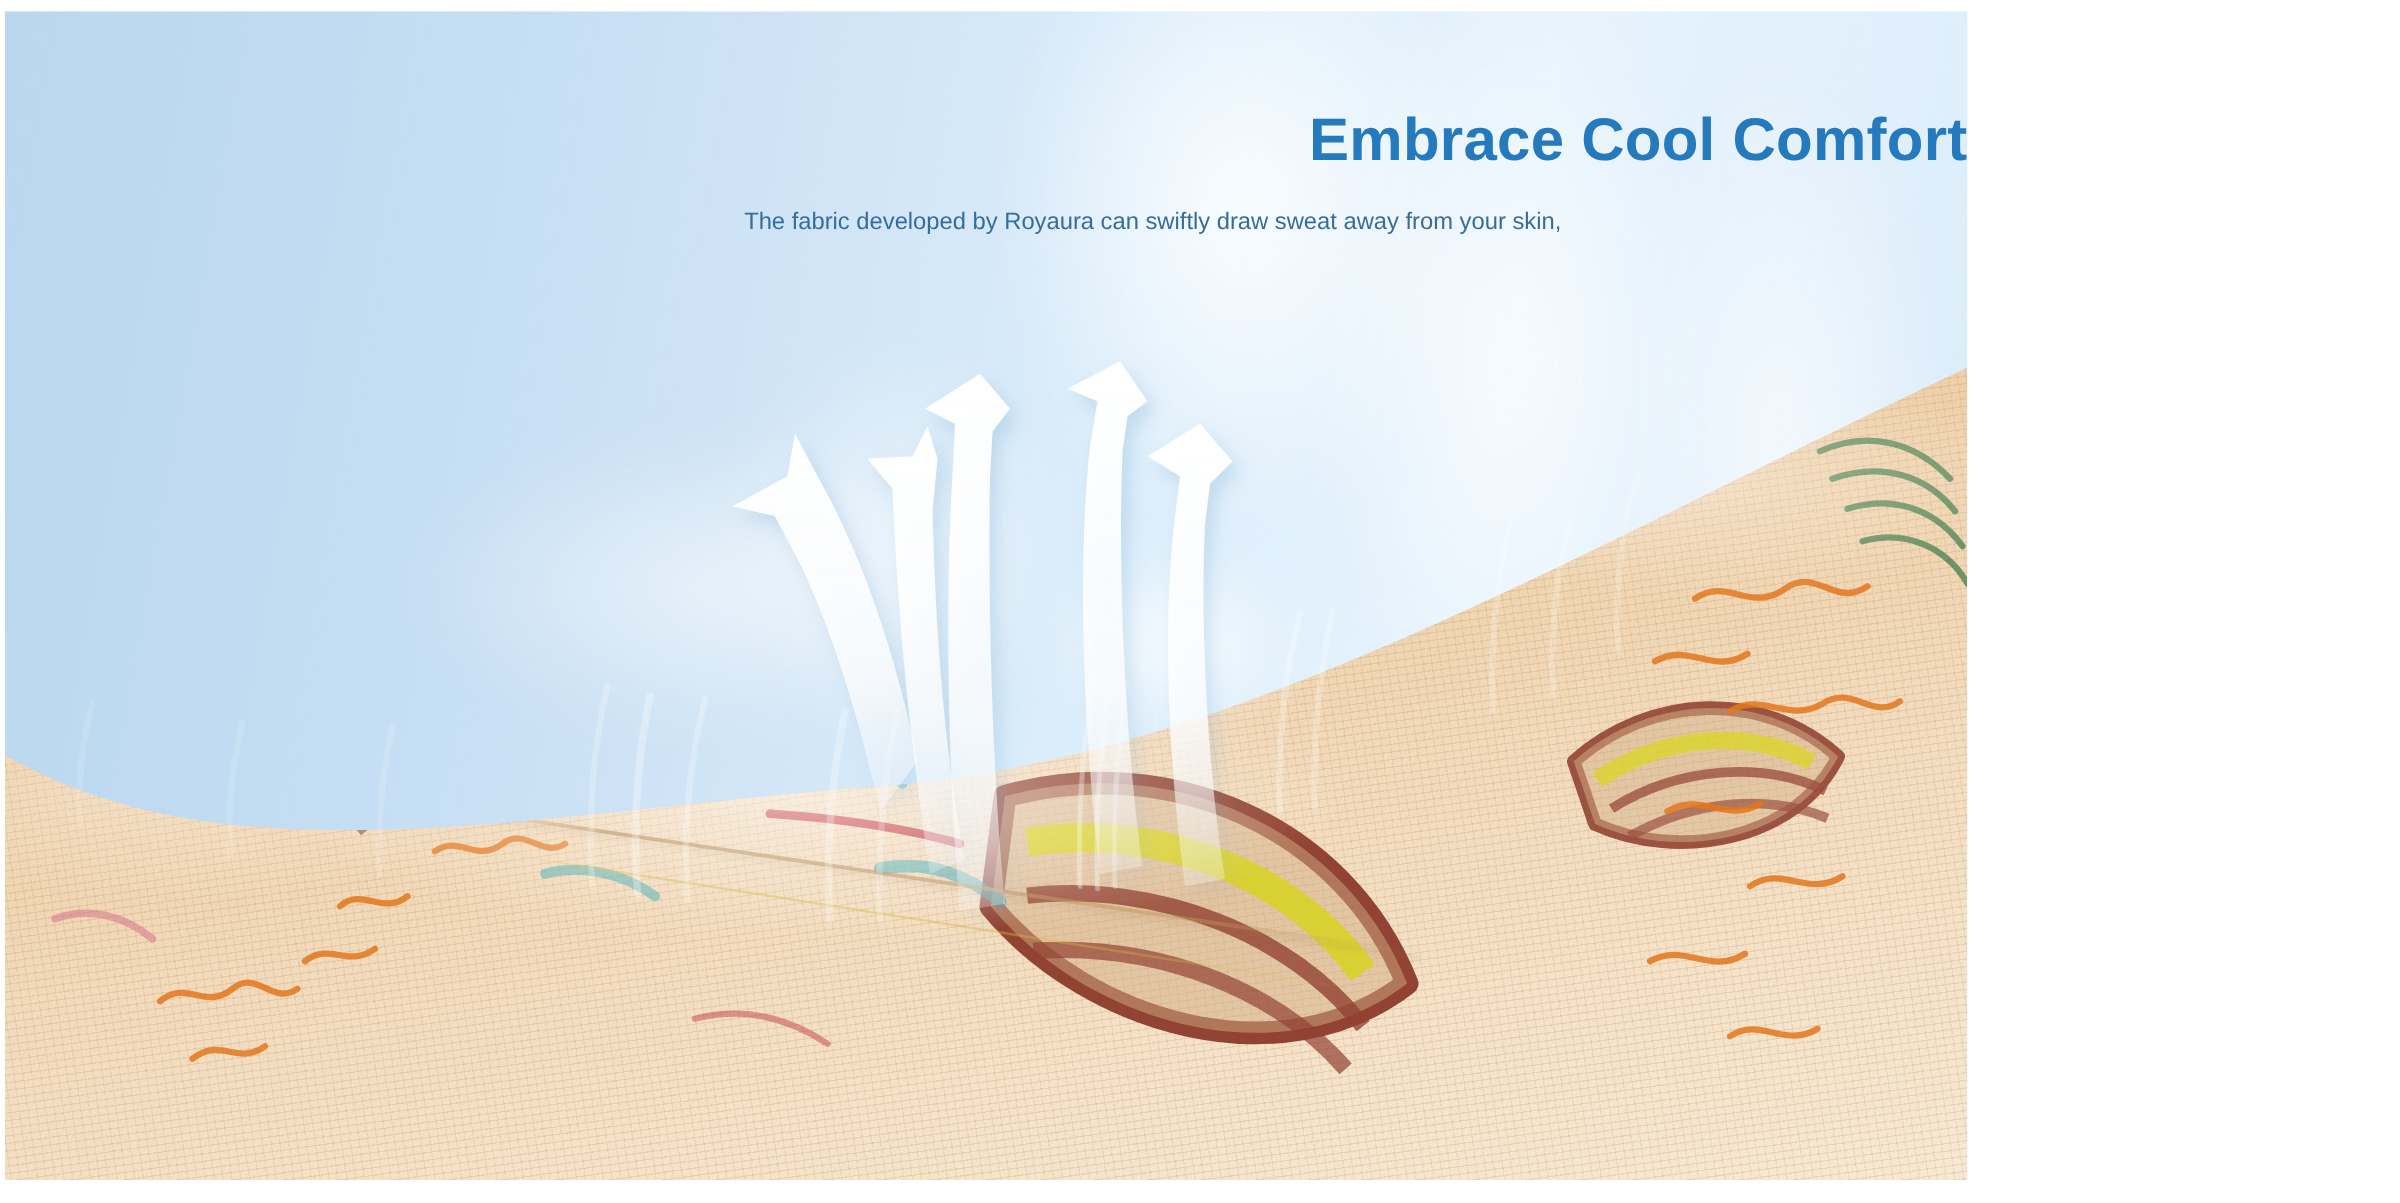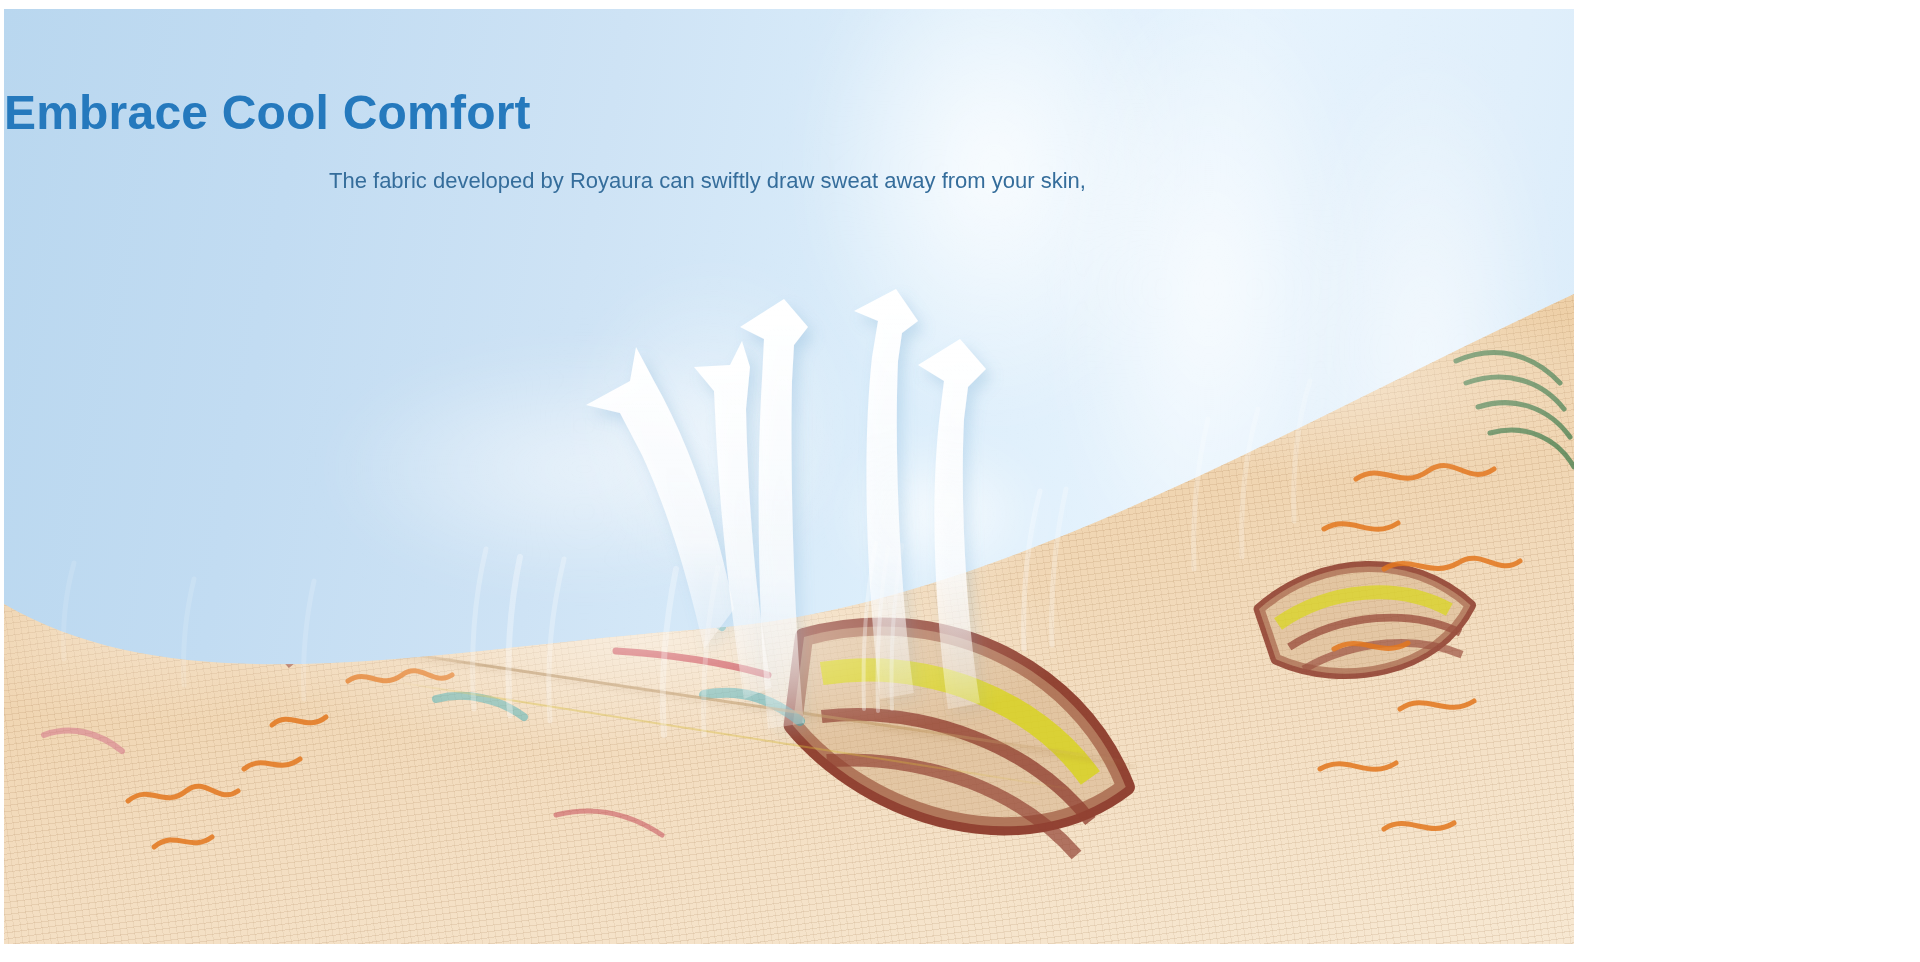--- a/index.html
+++ b/index.html
@@ -58,37 +58,37 @@
   .wisp-f { left: 1420px; top: 300px; width: 200px; height: 400px;
             background: radial-gradient(ellipse at 50% 50%, rgba(255,255,255,.55), rgba(255,255,255,0) 70%); }
   .wisp-g { left: 820px;  top: 430px; width: 230px; height: 150px;
             background: radial-gradient(ellipse at 50% 50%, rgba(255,255,255,.95), rgba(255,255,255,0) 62%); }
 
   
   .copy {
     position: absolute;
     left: 0; right: 0;
     top: 78px;
-    text-align: left;
+    text-align: right;
     z-index: 40;
   }
   .headline {
     margin: 0;
     font-family: "Liberation Sans", sans-serif;
     font-size: 48px;
     font-weight: 700;
     letter-spacing: .2px;
     color: #2579bd;
     line-height: 1.08;
   }
   .subcopy {
     margin: 22px auto 0;
     width: 920px;
     font-family: "Liberation Sans", sans-serif;
-    font-size: 22px;
+    font-size: 19px;
     font-weight: 400;
     line-height: 1.78;
     color: #356d9b;
   }
   .subcopy span { display: block; }
 
   
   .arrows {
     position: absolute;
     inset: 0;

